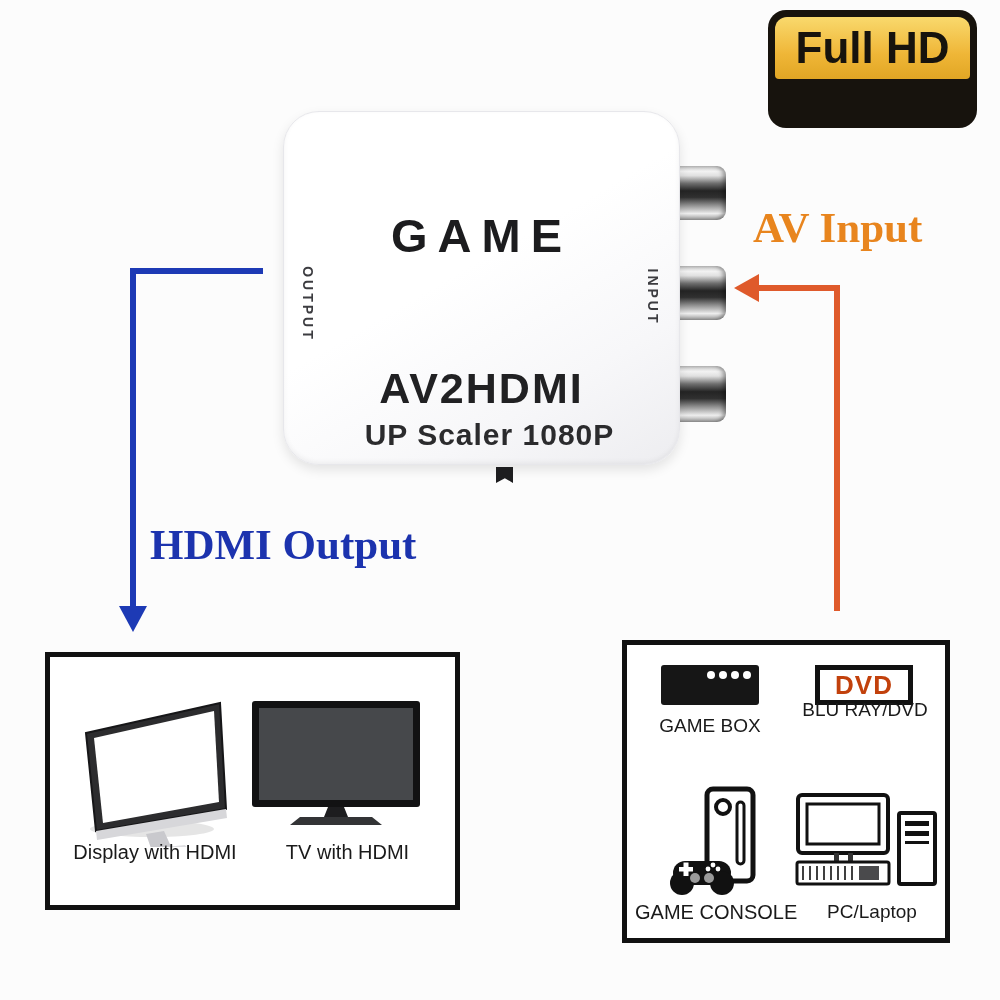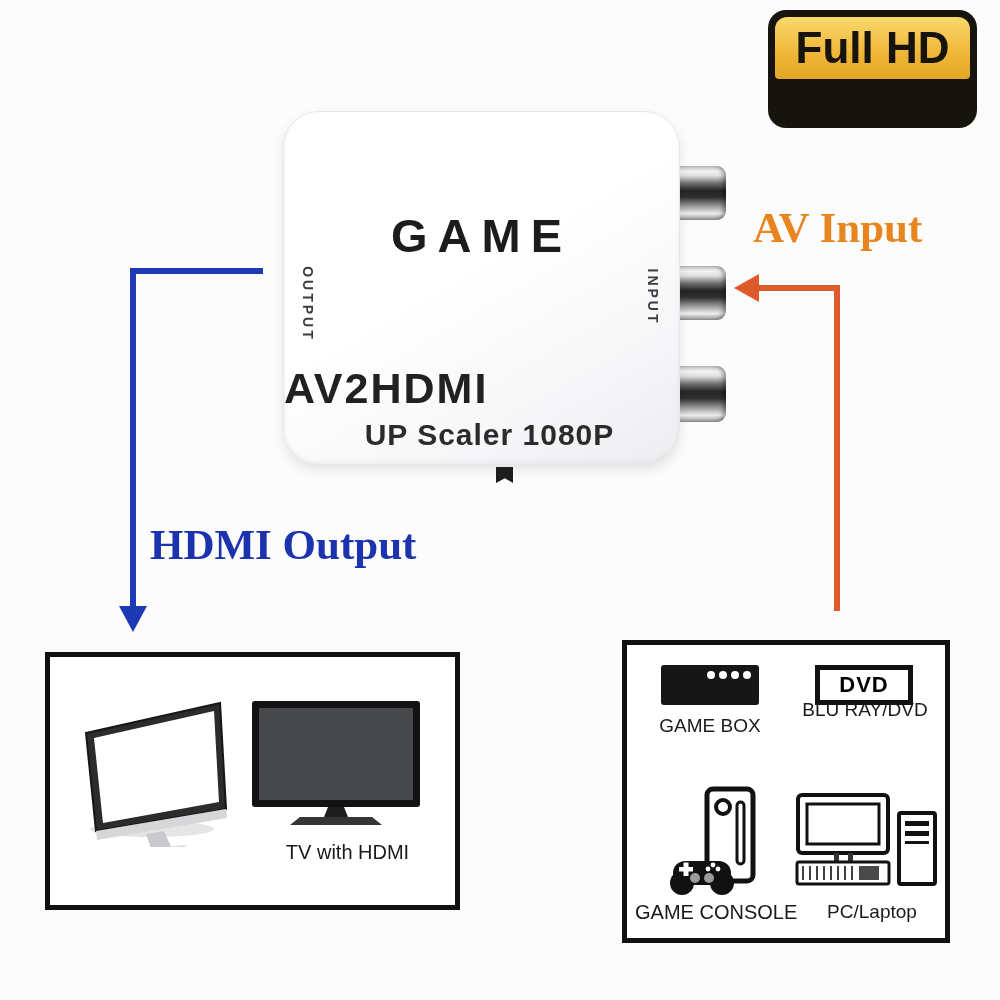--- a/index.html
+++ b/index.html
@@ -17,21 +17,21 @@
     text-align:center;line-height:62px;letter-spacing:0px;}
   .badge-bottom{position:absolute;left:7px;bottom:6px;right:7px;height:44px;
     color:#efb53c;font-weight:bold;font-size:41px;text-align:center;line-height:46px;}
   
   .device{position:absolute;left:283px;top:111px;width:397px;height:354px;
     background:linear-gradient(150deg,#ffffff 45%,#f7f7f9 75%,#ededf0 100%);
     border:1px solid #e7e7eb;border-radius:36px;box-sizing:border-box;
     box-shadow:0 5px 12px rgba(0,0,0,0.10), inset 0 -2px 5px rgba(0,0,0,0.05);z-index:3;}
   .brand{position:absolute;left:0;top:96px;width:100%;text-align:center;
     font-size:47px;font-weight:900;letter-spacing:10px;color:#1c1c1e;}
-  .model{position:absolute;left:0;top:252px;width:100%;text-align:left;
+  .model{position:absolute;left:0;top:252px;width:100%;text-align:center;
     font-size:43px;font-weight:800;letter-spacing:2px;color:#212123;}
   .tagline{position:absolute;left:8px;top:306px;width:100%;text-align:center;
     font-size:30px;font-weight:700;letter-spacing:1px;color:#2b2b2d;}
   .side-label{position:absolute;font-size:14px;font-weight:700;letter-spacing:3px;
     color:#3c3c40;white-space:nowrap;}
   .side-label.out{left:24px;top:192px;transform:translate(-50%,-50%) rotate(90deg);}
   .side-label.inp{left:369px;top:185px;transform:translate(-50%,-50%) rotate(90deg);}
   .rca{position:absolute;left:666px;width:60px;z-index:2;
     background:linear-gradient(180deg,#cfcfcf 0%,#f2f2f2 10%,#e0e0e0 18%,#6f6f6f 32%,#242424 46%,#303030 58%,#8b8b8b 72%,#ededed 88%,#9f9f9f 100%);
     border-radius:5px 9px 9px 5px;box-shadow:inset -3px 0 4px rgba(0,0,0,0.35);}
@@ -65,21 +65,21 @@
   .dev-box .icon{position:absolute;}
   .dev-label{position:absolute;font-size:20px;font-weight:500;color:#1a1a1a;
     text-align:center;white-space:nowrap;}
   
   .cablebox{position:absolute;left:34px;top:20px;width:98px;height:40px;
     background:#161616;border-radius:3px;}
   .cablebox .dots{position:absolute;right:8px;top:6px;display:flex;gap:4px;}
   .cablebox .dots span{width:8px;height:8px;border-radius:50%;background:#ffffff;display:block;}
   .dvdlogo{position:absolute;left:188px;top:20px;width:88px;height:30px;
     background:#ffffff;border:5px solid #111;text-align:center;
-    font-size:22px;font-weight:800;letter-spacing:1px;color:#000000;line-height:30px;}
+    font-size:26px;font-weight:800;letter-spacing:1px;color:#c2410c;line-height:30px;}
 </style>
 </head>
 <body>
 
 <div class="stage">
 
   <div class="badge">
     <div class="badge-top">Full HD</div>
   </div>
 
@@ -114,20 +114,21 @@
       <polygon points="16,134 146,112 147,121 17,143" fill="#d7d7da"></polygon>
       <polygon points="66,137 84,134 93,154 73,157" fill="#c9c9cd"></polygon>
       <polygon points="56,153 105,148 114,159 54,163" fill="#dedee1"></polygon>
     </svg>
     <svg class="icon" style="left:200px;top:42px;" width="175" height="135" viewBox="0 0 175 135">
       <rect x="2" y="2" width="168" height="106" rx="3" fill="#121213"></rect>
       <rect x="9" y="9" width="154" height="92" fill="#46484b"></rect>
       <polygon points="78,108 94,108 98,118 74,118" fill="#1d1d1f"></polygon>
       <polygon points="50,118 122,118 132,126 40,126" fill="#333436"></polygon>
     </svg>
+    <div class="dev-label" style="left:10px;top:184px;width:190px;">Display with HDMI</div>
     <div class="dev-label" style="left:215px;top:184px;width:165px;">TV with HDMI</div>
   </div>
 
   <div class="dev-box box-right">
     <div class="cablebox">
       <div class="dots">
         <span></span>
           <span></span>
           <span></span>
           <span></span>

